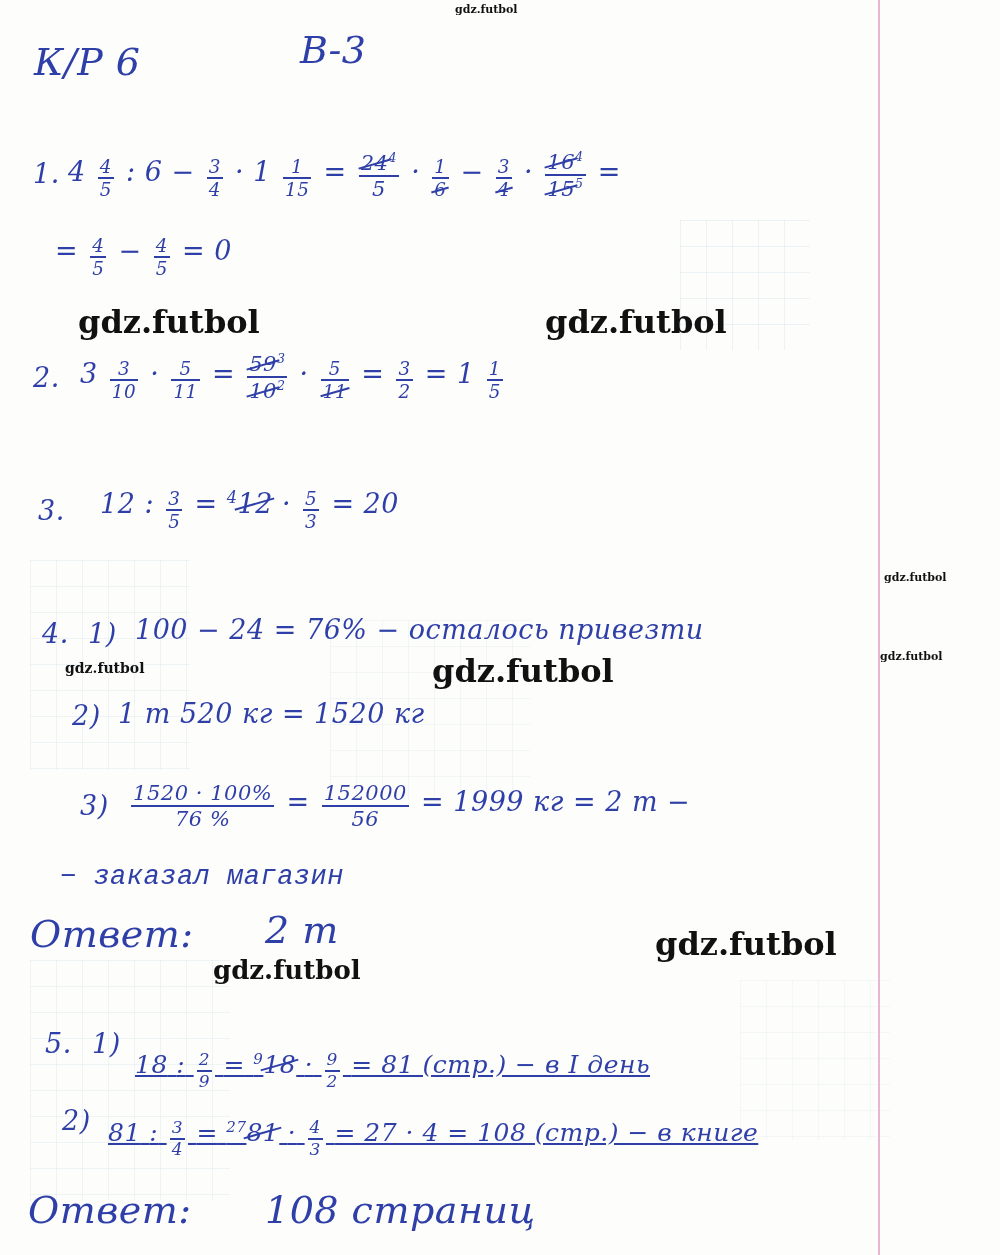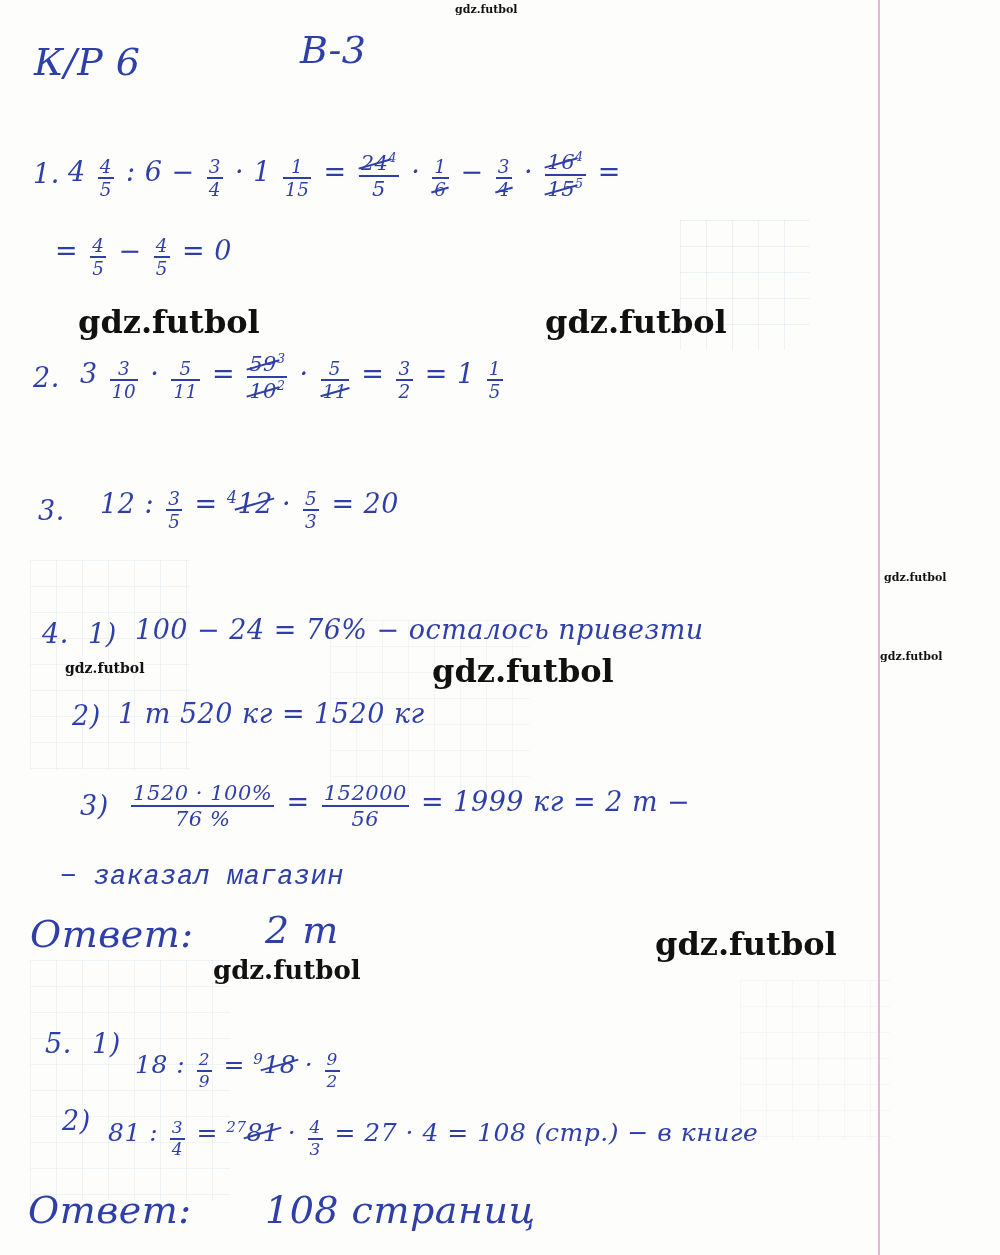--- a/index.html
+++ b/index.html
@@ -34,21 +34,21 @@
   
   .hw {
     position: absolute;
     color: #2f3fa8;
     font-family: "DejaVu Serif", serif;
     font-style: italic;
     white-space: nowrap;
     letter-spacing: 0.5px;
   }
   .hw.s1 { font-size: 27px; }
-  .hw.s2 { font-size: 25px; }
+  .hw.s2 { font-size: 25px; text-decoration: underline; }
   .hw.big { font-size: 38px; }
 
   
   .frac {
     display: inline-block;
     vertical-align: -0.55em;
     text-align: center;
     line-height: 1.05;
     margin: 0 3px;
   }
@@ -282,20 +282,21 @@
       <span class="den">9</span>
     </span>
     <span>=</span>
     <span class="sup">9</span><span class="strike">18</span>
     <span>·</span>
     <span class="frac">
       <span class="num">9</span>
       <span class="bar"></span>
       <span class="den">2</span>
     </span>
+    <span>= 81 (стр.) − в I день</span>
   </div>
 
   <div class="hw s1" style="left:62px; top:1105px;">2)</div>
   <div class="hw s2" style="left:108px; top:1118px;">
     <span>81</span>
     <span>:</span>
     <span class="frac">
       <span class="num">3</span>
       <span class="bar"></span>
       <span class="den">4</span>

